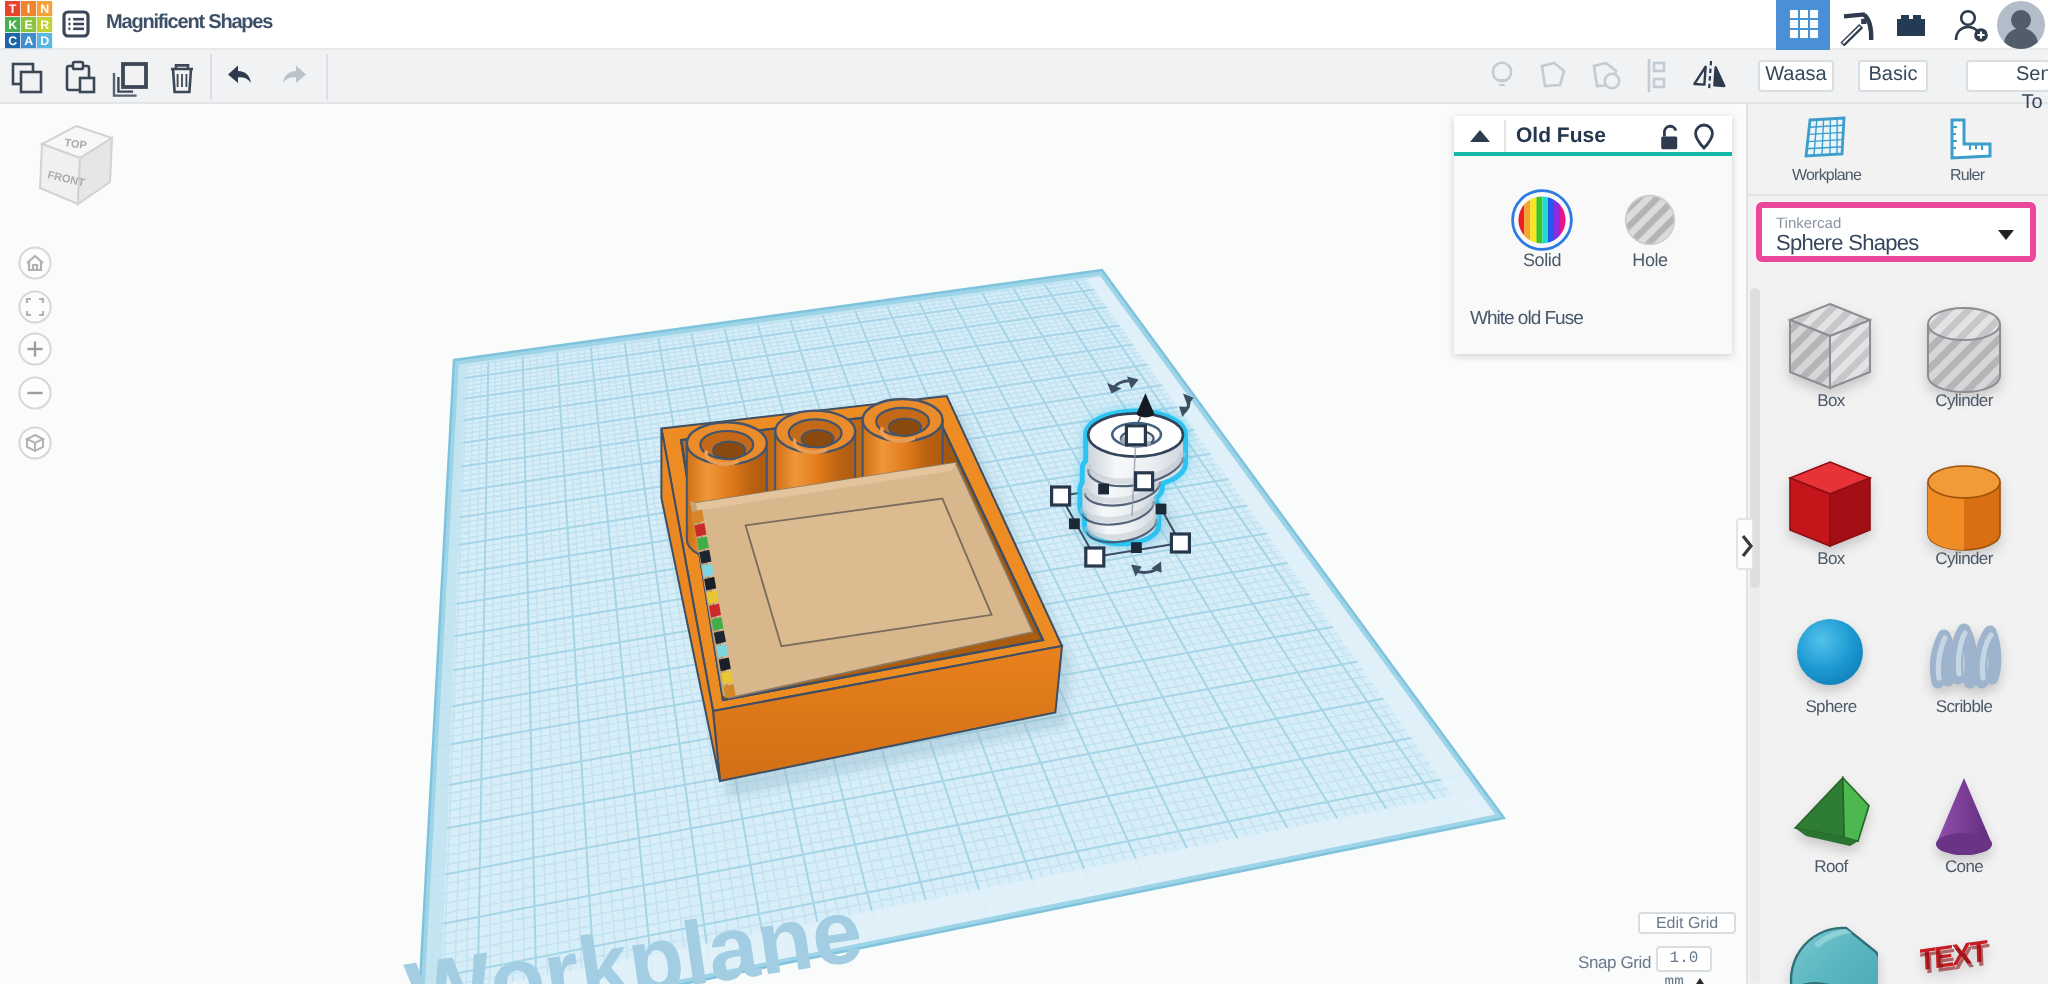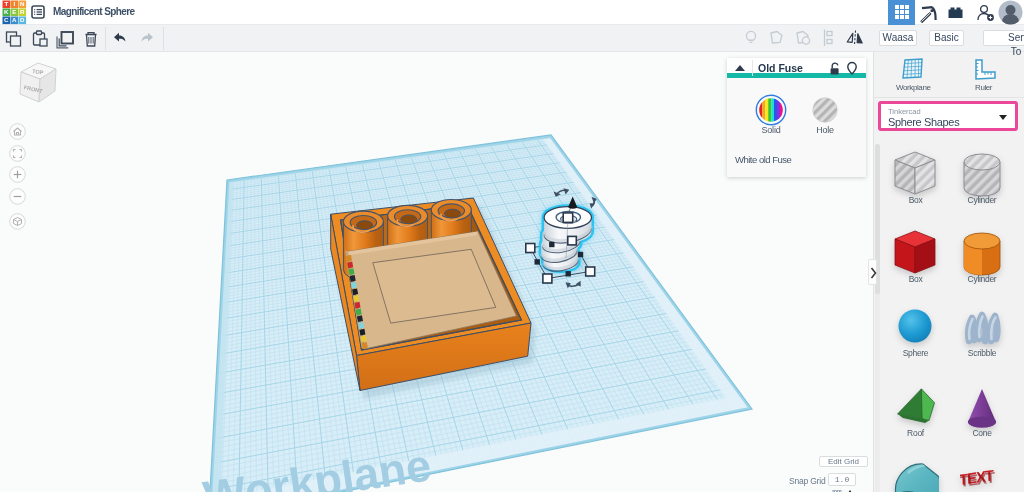--- a/index.html
+++ b/index.html
@@ -184,21 +184,21 @@
     <rect x="1" y="1" width="12" height="12" rx="2" fill="none" stroke="#3c4858" stroke-width="1.6"></rect>
     <g stroke="#3c4858" stroke-width="1.3">
         <line x1="3.2" y1="4.6" x2="4.2" y2="4.6"></line>
         <line x1="5.6" y1="4.6" x2="11" y2="4.6"></line>
         <line x1="3.2" y1="7" x2="4.2" y2="7"></line>
         <line x1="5.6" y1="7" x2="11" y2="7"></line>
         <line x1="3.2" y1="9.4" x2="4.2" y2="9.4"></line>
         <line x1="5.6" y1="9.4" x2="11" y2="9.4"></line>
       </g>
   </svg>
-  <div class="title">Magnificent Sphere</div>
+  <div class="title">Magnificent Shapes</div>
 
   <div class="abs" style="left:888px;top:0;width:27px;height:25px;background:#4a90d5"></div>
   <svg class="abs" style="left:895px;top:5px" width="14" height="14" viewBox="0 0 14 14">
     <g fill="#fff">
         <rect x="0" y="0" width="4" height="4"></rect>
         <rect x="5" y="0" width="4" height="4"></rect>
         <rect x="10" y="0" width="4" height="4"></rect>
         <rect x="0" y="5" width="4" height="4"></rect>
         <rect x="5" y="5" width="4" height="4"></rect>
         <rect x="10" y="5" width="4" height="4"></rect>
@@ -416,21 +416,21 @@
         </g>
 </svg>
     </div>
 </div>
 
 <div class="abs" style="left:868px;top:259px;width:9px;height:26px;background:#fdfdfd;border:1px solid #e4e4e4;border-radius:2px;z-index:11;"><svg width="9" height="26" viewBox="0 0 9 26">
       <polyline points="2.5,8 6.5,13 2.5,18" fill="none" stroke="#3a3a3a" stroke-width="1.6"></polyline>
     </svg></div>
 
 <div class="abs" style="left:727px;top:58px;width:139px;height:119px;background:#f9f9f9;box-shadow:0 1px 4px rgba(0,0,0,0.18);z-index:20;">
-  <div style="position:absolute;left:0;top:0;width:139px;height:20px;background:#fff;border-bottom:5px solid #14b8a6;">
+  <div style="position:absolute;left:0;top:0;width:139px;height:20px;background:#fff;border-bottom:2px solid #14b8a6;">
     <div style="position:absolute;left:8px;top:7px;width:0;height:0;border-left:5.5px solid transparent;border-right:5.5px solid transparent;border-bottom:6.5px solid #2e3b4e;"></div>
     <div style="position:absolute;left:25px;top:2px;width:1px;height:16px;background:#e6e6e6;"></div>
     <div style="position:absolute;left:31px;top:4px;font-size:10.5px;font-weight:bold;color:#24374e;">Old Fuse</div>
     <svg style="position:absolute;left:101px;top:3px" width="14" height="15" viewBox="0 0 14 15">
       <path d="M4.2 7.2 L4.2 4.8 A2.9 2.9 0 0 1 9.9 4.3" fill="none" stroke="#2e3b4e" stroke-width="1.4"></path>
       <rect x="2.6" y="7.2" width="8" height="6.4" rx="0.8" fill="#2e3b4e"></rect>
     </svg>
     <svg style="position:absolute;left:119px;top:3px" width="12" height="15" viewBox="0 0 12 15">
       <path d="M6 1.5 A4.2 4.2 0 0 1 10.2 5.7 C10.2 8.5 6 13 6 13 C6 13 1.8 8.5 1.8 5.7 A4.2 4.2 0 0 1 6 1.5 Z" fill="none" stroke="#2e3b4e" stroke-width="1.4"></path>
     </svg>

